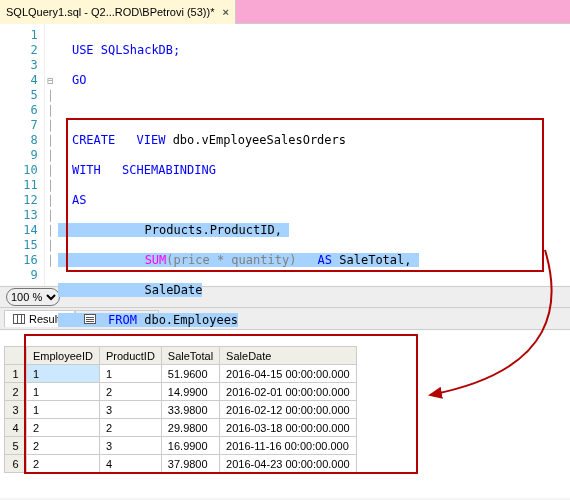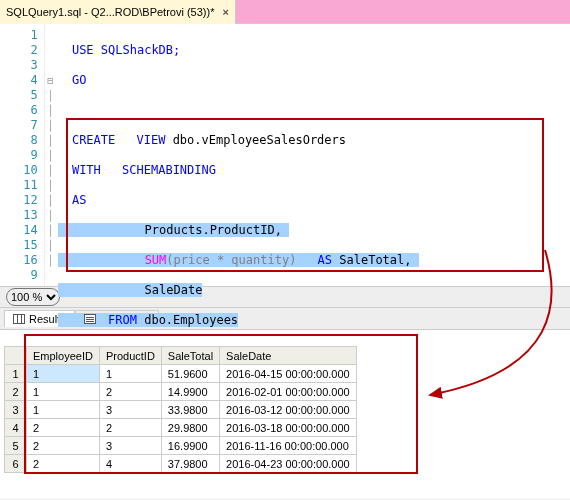--- a/index.html
+++ b/index.html
@@ -144,21 +144,21 @@
           <td>1</td>
           <td>2</td>
           <td>14.9900</td>
           <td>2016-02-01 00:00:00.000</td>
         </tr>
     <tr>
           <th class="rowhdr">3</th>
           <td>1</td>
           <td>3</td>
           <td>33.9800</td>
-          <td>2016-03-12 00:00:00.000</td>
+          <td>2016-02-12 00:00:00.000</td>
         </tr>
     <tr>
           <th class="rowhdr">4</th>
           <td>2</td>
           <td>2</td>
           <td>29.9800</td>
           <td>2016-03-18 00:00:00.000</td>
         </tr>
     <tr>
           <th class="rowhdr">5</th>

